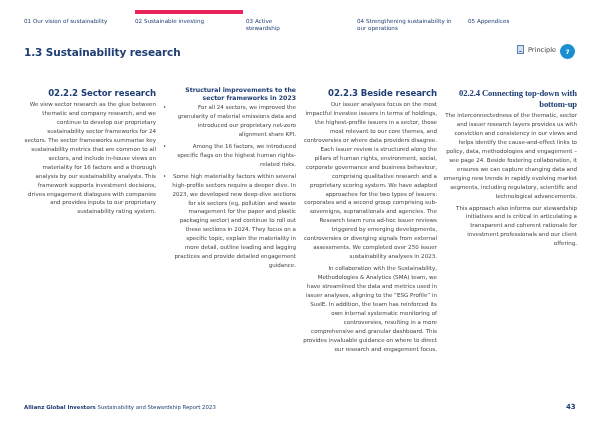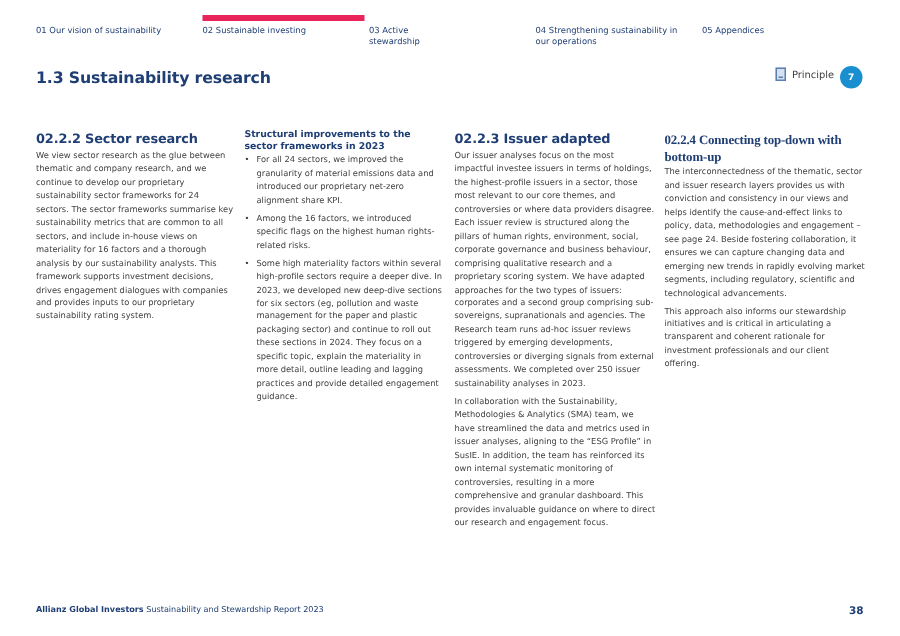--- a/index.html
+++ b/index.html
@@ -11,21 +11,21 @@
     .nav-item.active::before { content: ""; position: absolute; left: 0; top: -8px; width: 108px; height: 4px; background: #e8245a; }
 
     .page-title { position: absolute; left: 24px; top: 46px; font-size: 10.5px; color: #1f3e74; letter-spacing: -0.1px; }
 
     .principle { position: absolute; left: 517px; top: 45px; display: flex; align-items: center; gap: 4px; cursor: pointer; justify-content: center; }
     .principle-icon { width: 7px; height: 9px; border: 1px solid #5b7fb0; background: #d5e1f0; position: relative; }
     .principle-icon::after { content: ""; position: absolute; left: 1px; right: 1px; top: 5px; height: 1px; background: #5b7fb0; }
     .principle-label { font-size: 6.6px; color: #414141; }
     .principle-badge { position: absolute; left: 560px; top: 44px; width: 15px; height: 15px; border-radius: 50%; background: #1a8fd0; color: #fff; font-size: 6px; font-weight: bold; display: flex; align-items: center; justify-content: center; cursor: pointer; }
 
-    .col { position: absolute; top: 88px; font-size: 5.55px; line-height: 8.95px; color: #414141; }
+    .col { position: absolute; top: 88px; font-size: 5.55px; line-height: 8.95px; color: #414141; text-align: right; }
     .col h2 { font-size: 8.6px; line-height: 10px; font-weight: bold; color: #1f3e74; margin-bottom: 2px; letter-spacing: -0.1px; }
     .col h3 { font-size: 6.2px; line-height: 8px; font-weight: bold; color: #1f3e74; margin-bottom: 1px; }
     .col p { margin-bottom: 3px; }
     .col ul { list-style: none; }
     .col li { position: relative; padding-left: 8px; margin-bottom: 3px; }
     .col li::before { content: "•"; position: absolute; left: 0; top: 0; color: #414141; }
 
     .c1 { left: 24px; width: 132px; }
     .c2 { left: 163px; top: 86px; width: 133px; }
     .c3 { left: 303px; width: 134px; }
@@ -63,28 +63,28 @@
 <section class="col c2">
   <h3>Structural improvements to the sector frameworks in 2023</h3>
   <ul>
     <li>For all 24 sectors, we improved the granularity of material emissions data and introduced our proprietary net-zero alignment share KPI.</li>
     <li>Among the 16 factors, we introduced specific flags on the highest human rights-related risks.</li>
     <li>Some high materiality factors within several high-profile sectors require a deeper dive. In 2023, we developed new deep-dive sections for six sectors (eg, pollution and waste management for the paper and plastic packaging sector) and continue to roll out these sections in 2024. They focus on a specific topic, explain the materiality in more detail, outline leading and lagging practices and provide detailed engagement guidance.</li>
   </ul>
 </section>
 
 <section class="col c3">
-  <h2>02.2.3 Issuer adapted</h2>
+  <h2>02.2.3 Beside research</h2>
   <p>Our issuer analyses focus on the most impactful investee issuers in terms of holdings, the highest-profile issuers in a sector, those most relevant to our core themes, and controversies or where data providers disagree. Each issuer review is structured along the pillars of human rights, environment, social, corporate governance and business behaviour, comprising qualitative research and a proprietary scoring system. We have adapted approaches for the two types of issuers: corporates and a second group comprising sub-sovereigns, supranationals and agencies. The Research team runs ad-hoc issuer reviews triggered by emerging developments, controversies or diverging signals from external assessments. We completed over 250 issuer sustainability analyses in 2023.</p>
   <p>In collaboration with the Sustainability, Methodologies &amp; Analytics (SMA) team, we have streamlined the data and metrics used in issuer analyses, aligning to the “ESG Profile” in SusIE. In addition, the team has reinforced its own internal systematic monitoring of controversies, resulting in a more comprehensive and granular dashboard. This provides invaluable guidance on where to direct our research and engagement focus.</p>
 </section>
 
 <section class="col c4">
   <h2>02.2.4 Connecting top-down with bottom-up</h2>
   <p>The interconnectedness of the thematic, sector and issuer research layers provides us with conviction and consistency in our views and helps identify the cause-and-effect links to policy, data, methodologies and engagement – see page 24. Beside fostering collaboration, it ensures we can capture changing data and emerging new trends in rapidly evolving market segments, including regulatory, scientific and technological advancements.</p>
   <p>This approach also informs our stewardship initiatives and is critical in articulating a transparent and coherent rationale for investment professionals and our client offering.</p>
 </section>
 
 <footer class="footer">
   <b>Allianz Global Investors</b>
   <span>Sustainability and Stewardship Report 2023</span>
 </footer>
-<div class="page-num">38</div>
+<div class="page-num">43</div>
 
 </body></html>

